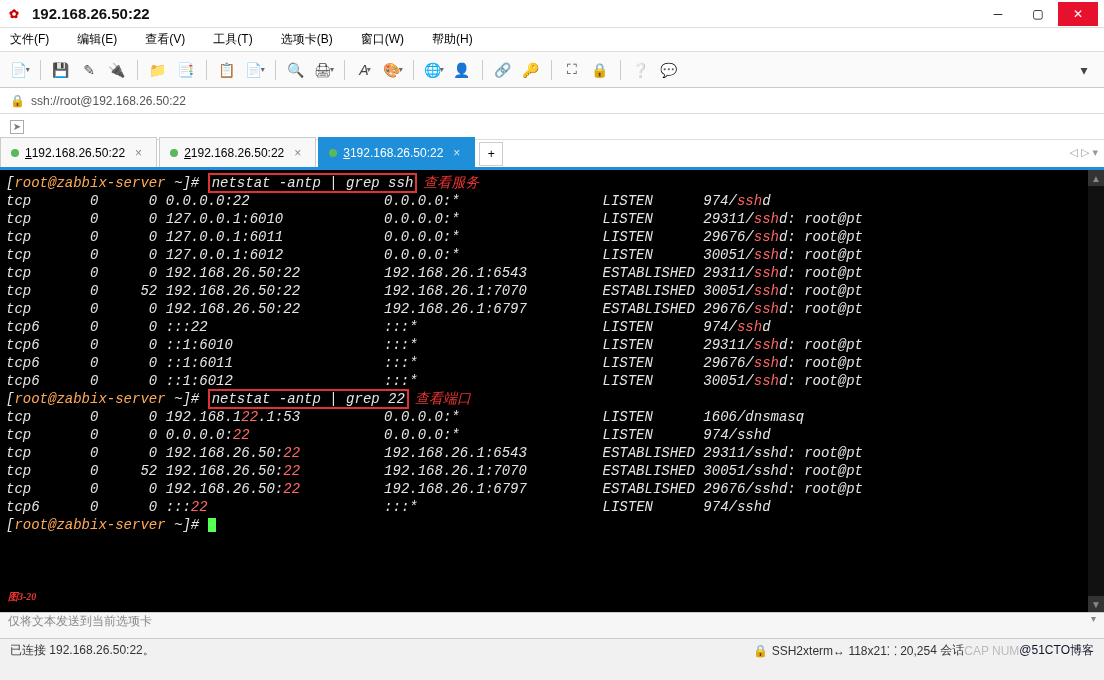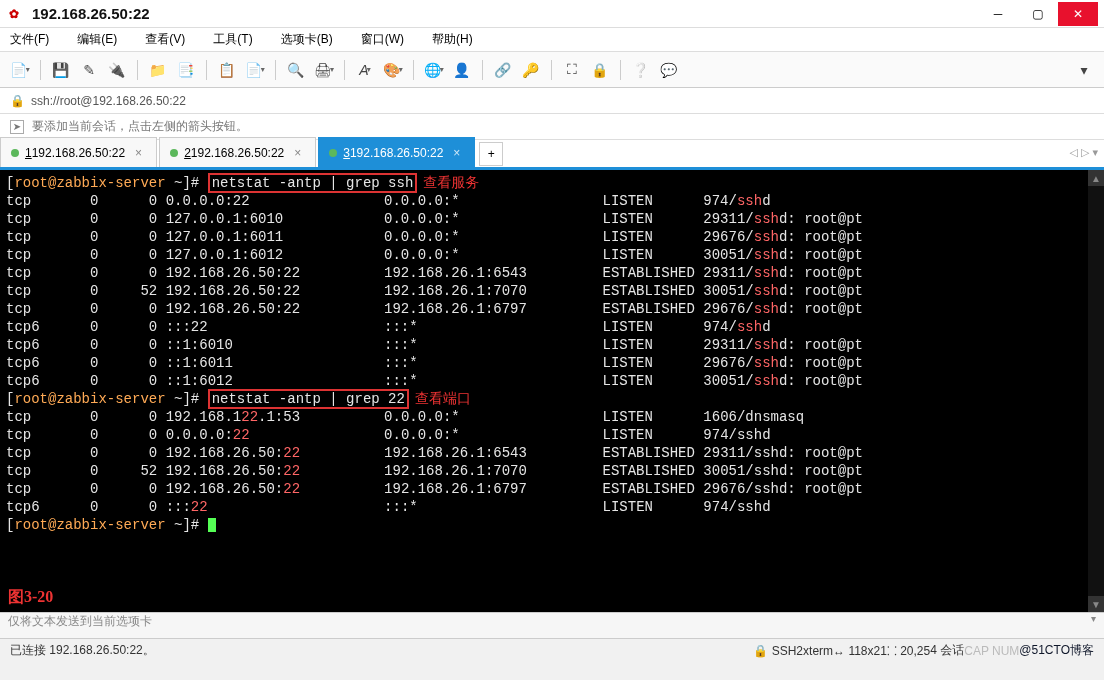--- a/index.html
+++ b/index.html
@@ -29,28 +29,28 @@
 
 .tabs { height:30px; background:#fff; display:flex; align-items:flex-end; border-bottom:3px solid #1e8fd8; position:relative;}
 .tab { height:30px; display:flex; align-items:center; padding:0 14px 0 10px; background:#f8f8f8; border:1px solid #ccc; border-bottom:none; margin-right:2px; position:relative;}
 .tab .dot { width:8px; height:8px; border-radius:50%; background:#5cb85c; margin-right:6px;}
 .tab .x { margin-left:10px; color:#888;}
 .tab.active { background:#1e8fd8; color:#fff; border-color:#1e8fd8;}
 .tab.active .x { color:#cfe8f7; }
 .tab-add { width:24px; height:24px; display:flex; align-items:center; justify-content:center; border:1px solid #ccc; margin-left:2px; margin-bottom:1px;}
 .tabs .arrows { position:absolute; right:6px; top:6px; color:#999; font-size:11px;}
 
-.term-wrap { position:relative; }
+.term-wrap { position:relative;font-style:italic; }
 .term { background:#000; color:#e5e5e5; font-family:Consolas,"Courier New",monospace; font-size:14px; line-height:18px; padding:4px 6px 8px 6px; height:442px; white-space:pre; overflow:hidden; position:relative;}
 .o { color:#ffaa55; }
 .r { color:#ff6666; }
 .box { border:2px solid #d33; padding:0 2px;}
 .cursor { display:inline-block; width:8px; height:14px; background:#55ff55; vertical-align:middle;}
 .label { color:#e33; margin-left:6px; font-family:"Microsoft YaHei"; font-size:14px;}
-.figlabel { color:#e33; font-weight:bold; font-family:"Microsoft YaHei"; font-size:16px; position:absolute; left:8px; bottom:6px;}
+.figlabel { color:#e33; font-weight:bold; font-family:"Microsoft YaHei"; font-size:10px; position:absolute; left:8px; bottom:6px;}
 .scroll { position:absolute; right:0; top:0; width:16px; height:100%; background:#222;}
 .scroll .up,.scroll .dn{height:16px;background:#333;color:#888;display:flex;align-items:center;justify-content:center;font-size:10px;}
 .scroll .track{height:calc(100% - 32px);background:#111;}
 
 .sendbar { height:26px; background:#f6f6f6; border-top:1px solid #ccc; display:flex; align-items:flex-start; padding:0 8px; color:#888;}
 .sendbar .dd { margin-left:auto; font-size:10px;}
 
 .status { height:24px; background:#f1f1f1; display:flex; align-items:center; padding:0 10px; color:#333; border-top:1px solid #ccc;}
 .status .left{flex:0 0 auto;}
 .status .sp{flex:1;}
@@ -115,21 +115,20 @@
   <div style="margin-left:auto" class="tbtn">▾</div>
 </div>
 
 <div class="addr">
   <span class="lock">🔒</span>
   <span>ssh://root@192.168.26.50:22</span>
 </div>
 
 <div class="hint">
   <span class="plus">➤</span>
-  <span>要添加当前会话，点击左侧的箭头按钮。</span>
 </div>
 
 <div class="tabs">
   <div id="tabs-holder" style="display:flex;">
       <div class="tab"><span class="dot"></span><u>1</u> 192.168.26.50:22<span class="x">×</span></div>
       <div class="tab"><span class="dot"></span><u>2</u> 192.168.26.50:22<span class="x">×</span></div>
       <div class="tab active"><span class="dot"></span><u>3</u> 192.168.26.50:22<span class="x">×</span></div>
     </div>
   <div class="tab-add">+</div>
   <div class="arrows">◁ ▷ ▾</div>

